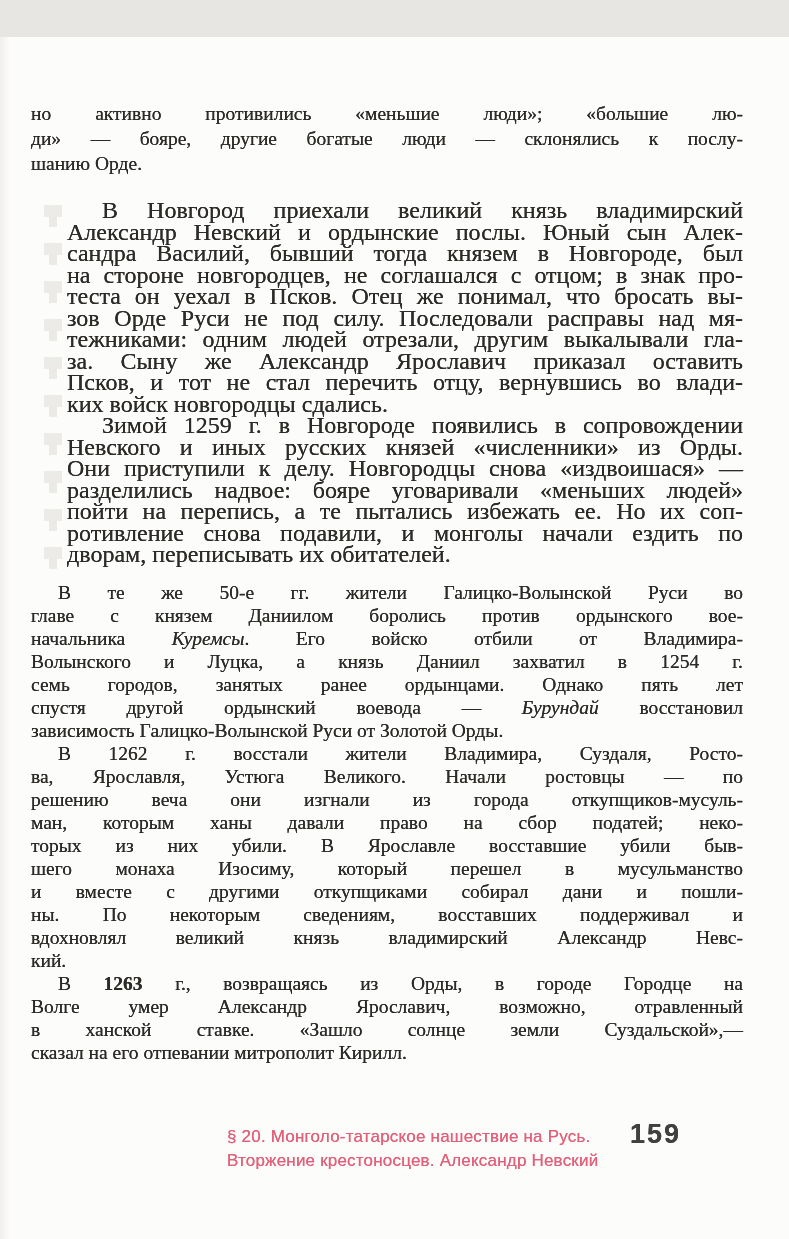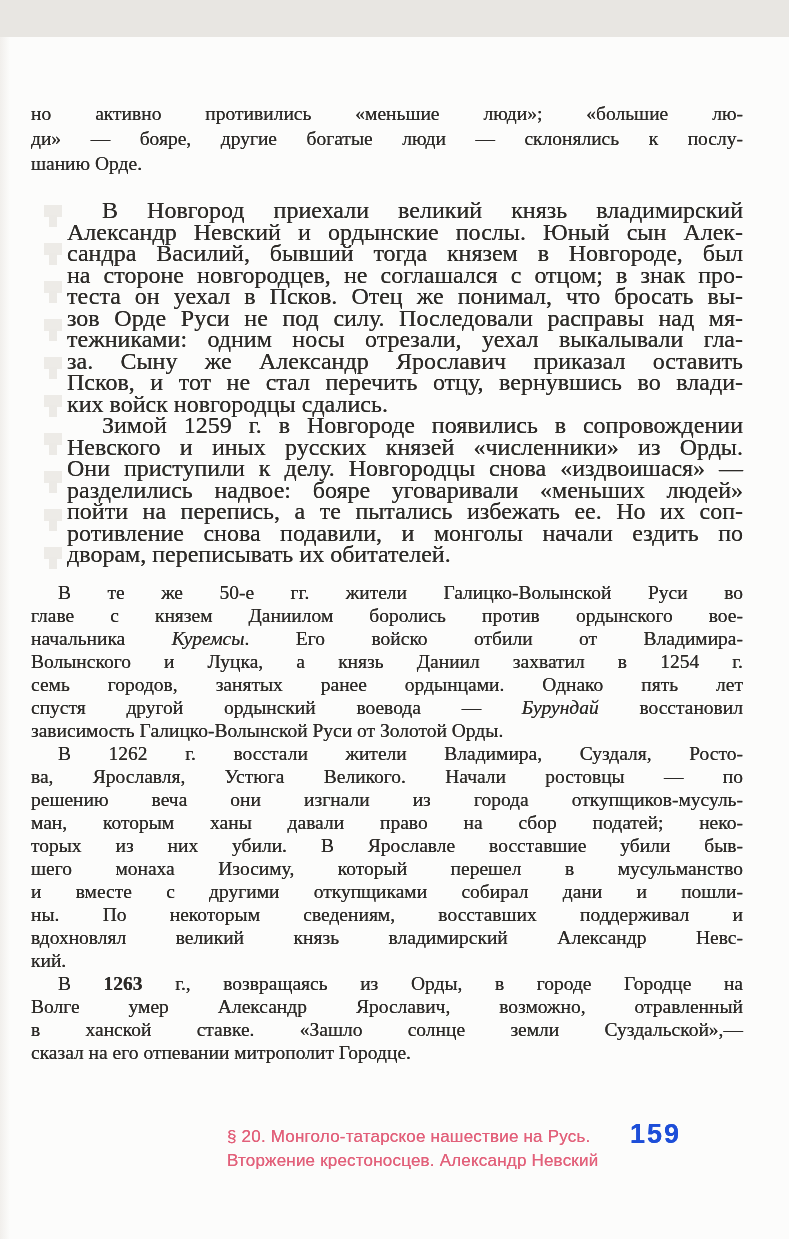--- a/index.html
+++ b/index.html
@@ -96,21 +96,21 @@
       </div>
 
     <div class="inset">
       <div class="para">
           <div class="tline ind">В Новгород приехали великий князь владимирский</div>
           <div class="tline">Александр Невский и ордынские послы. Юный сын Алек-</div>
           <div class="tline">сандра Василий, бывший тогда князем в Новгороде, был</div>
           <div class="tline">на стороне новгородцев, не соглашался с отцом; в знак про-</div>
           <div class="tline">теста он уехал в Псков. Отец же понимал, что бросать вы-</div>
           <div class="tline">зов Орде Руси не под силу. Последовали расправы над мя-</div>
-          <div class="tline">тежниками: одним носы отрезали, уехал выкалывали гла-</div>
+          <div class="tline">тежниками: одним людей отрезали, другим выкалывали гла-</div>
           <div class="tline">за. Сыну же Александр Ярославич приказал оставить</div>
           <div class="tline">Псков, и тот не стал перечить отцу, вернувшись во влади-</div>
           <div class="tline last">ких войск новгородцы сдались.</div>
         </div>
       <div class="para">
           <div class="tline ind">Зимой 1259 г. в Новгороде появились в сопровождении</div>
           <div class="tline">Невского и иных русских князей «численники» из Орды.</div>
           <div class="tline">Они приступили к делу. Новгородцы снова «издвоишася» —</div>
           <div class="tline">разделились надвое: бояре уговаривали «меньших людей»</div>
           <div class="tline">пойти на перепись, а те пытались избежать ее. Но их соп-</div>
@@ -137,24 +137,24 @@
         <div class="tline">шего монаха Изосиму, который перешел в мусульманство</div>
         <div class="tline">и вместе с другими откупщиками собирал дани и пошли-</div>
         <div class="tline">ны. По некоторым сведениям, восставших поддерживал и</div>
         <div class="tline">вдохновлял великий князь владимирский Александр Невс-</div>
         <div class="tline last">кий.</div>
       </div>
     <div class="para main">
         <div class="tline ind">В <span class="b">1263</span> г., возвращаясь из Орды, в городе Городце на</div>
         <div class="tline">Волге умер Александр Ярославич, возможно, отравленный</div>
         <div class="tline">в ханской ставке. «Зашло солнце земли Суздальской»,—</div>
-        <div class="tline last">сказал на его отпевании митрополит Городце.</div>
+        <div class="tline last">сказал на его отпевании митрополит Кирилл.</div>
       </div>
   </div>
 
   <div class="footer">
     <div class="footer-text" style="color: rgb(226, 96, 122);">
       <div>§ 20. Монголо-татарское нашествие на Русь.</div>
       <div>Вторжение крестоносцев. Александр Невский</div>
     </div>
-    <div class="page-number" style="color: #1d4ed8;">159</div>
+    <div class="page-number" style="color: #404040;">159</div>
   </div>
 </div>
 
 </body></html>

